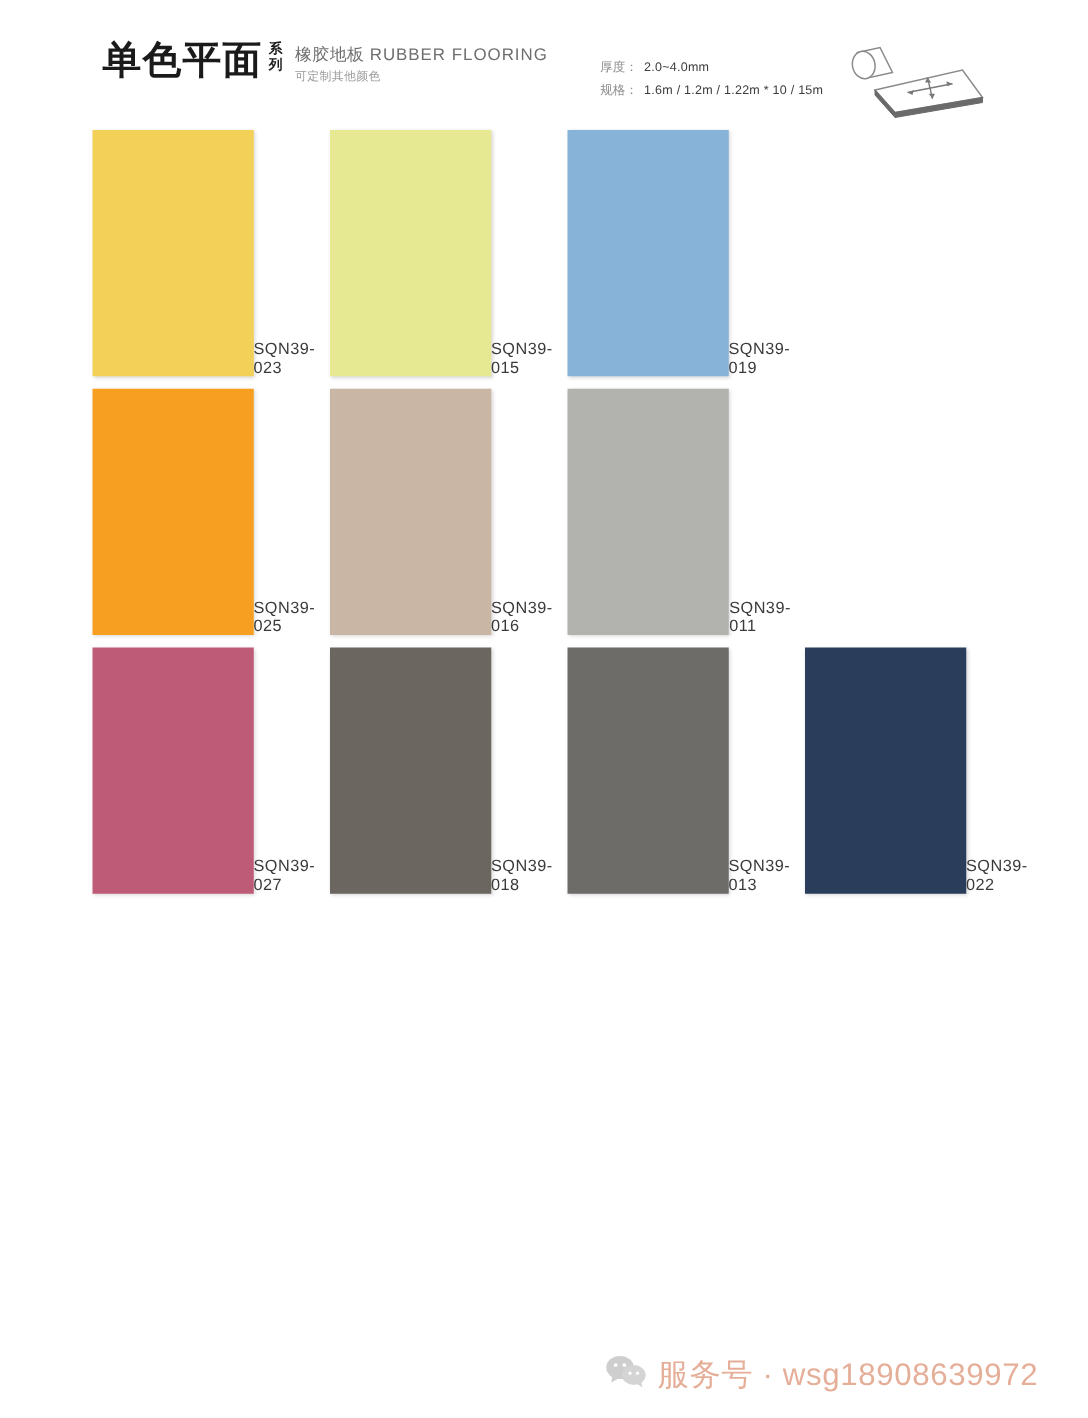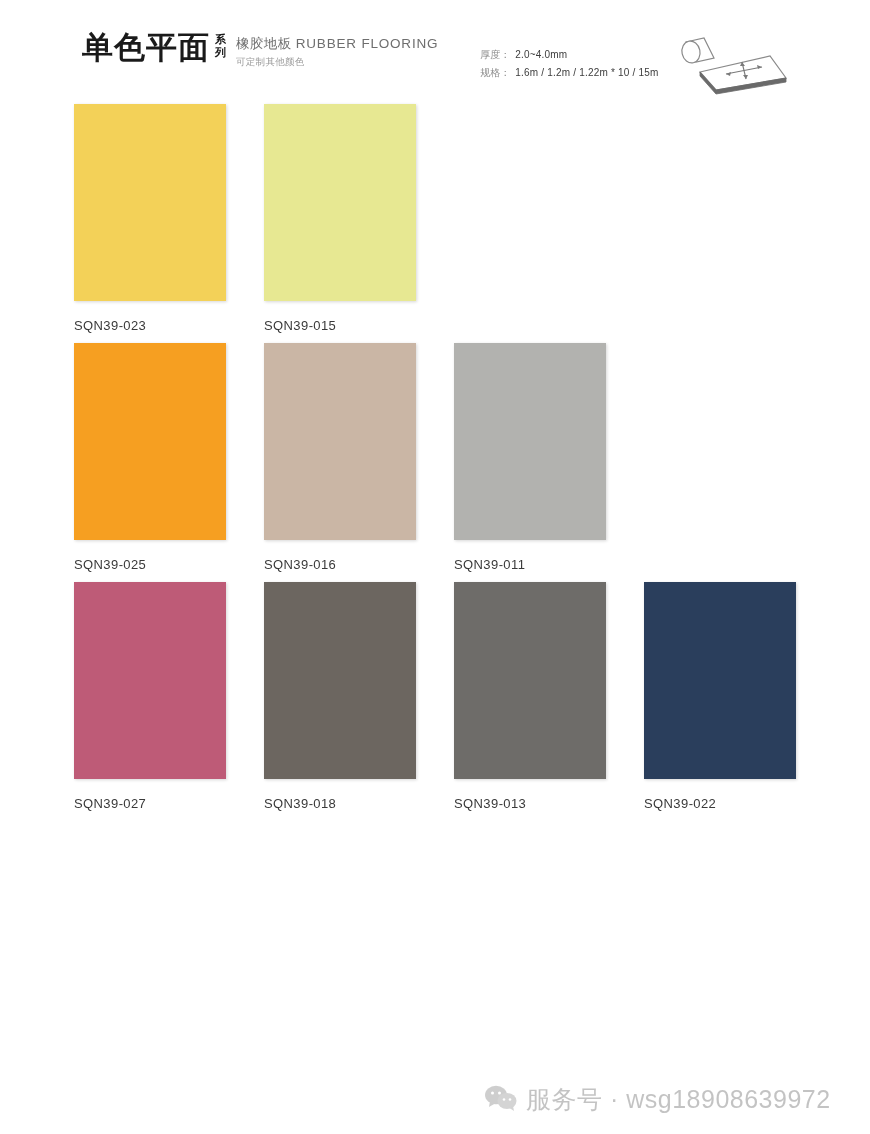--- a/index.html
+++ b/index.html
@@ -97,22 +97,22 @@
   }
   .row {
     display: flex;
     justify-content: flex-start;
     padding-left: 74px;
     margin-bottom: 10px;
   }
   .cell {
     width: 190px;
     display: flex;
-    flex-direction: column;
-    align-items: flex-start;
+    flex-direction: row;
+    align-items: flex-end;
   }
   .swatch {
     width: 152px;
     height: 197px;
     box-shadow: 1px 1px 3px rgba(0,0,0,0.16);
   }
   .code {
     margin-top: 17px;
     font-size: 13px;
     letter-spacing: 0.4px;
@@ -125,21 +125,21 @@
     position: absolute;
     left: 484px;
     top: 1083px;
     display: flex;
     align-items: center;
     opacity: 0.42;
     pointer-events: none;
   }
   .wm-text {
     font-size: 25px;
-    color: #737373;
+    color: #c2410c;
     letter-spacing: 0.5px;
     margin-left: 8px;
     font-family: "Liberation Sans", sans-serif;
     white-space: nowrap;
   }
 </style>
 </head>
 <body>
 
 <div class="header">
@@ -195,20 +195,24 @@
 <div class="grid">
 
   <div class="row">
     <div class="cell">
       <div class="swatch" style="background-color: rgb(243, 209, 88);"></div>
       <div class="code">SQN39-023</div>
     </div>
     <div class="cell">
       <div class="swatch" style="background-color: rgb(231, 232, 146);"></div>
       <div class="code">SQN39-015</div>
+    </div>
+    <div class="cell">
+      <div class="swatch" style="background-color: rgb(134, 179, 215);"></div>
+      <div class="code">SQN39-019</div>
     </div>
   </div>
 
   <div class="row">
     <div class="cell">
       <div class="swatch" style="background-color: rgb(246, 159, 33);"></div>
       <div class="code">SQN39-025</div>
     </div>
     <div class="cell">
       <div class="swatch" style="background-color: rgb(202, 182, 165);"></div>

